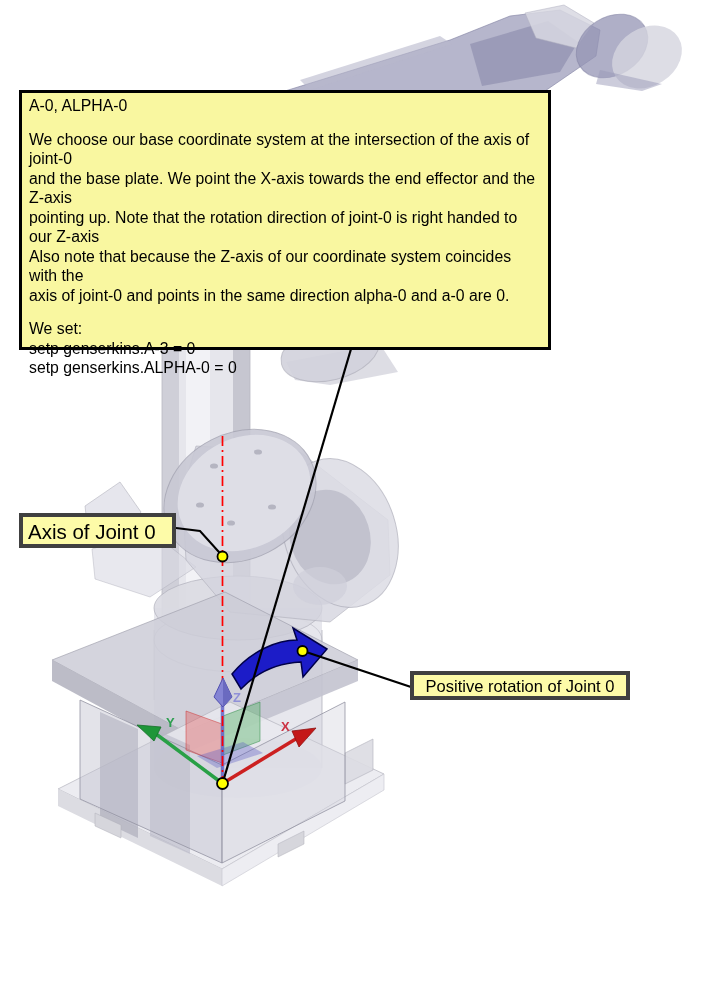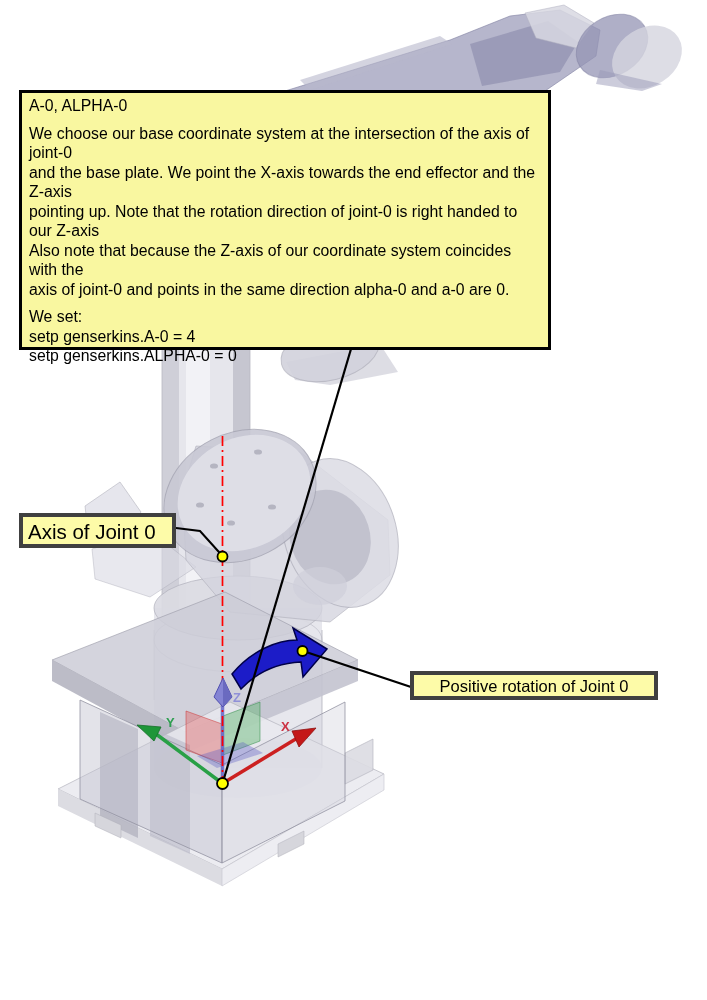--- a/index.html
+++ b/index.html
@@ -6,24 +6,24 @@
   body{width:707px;height:1000px;position:relative;overflow:hidden;
        font-family:"Liberation Sans","DejaVu Sans",sans-serif;color:#000;}
   #scene{position:absolute;left:0;top:0;z-index:1;}
   .callout{position:absolute;z-index:3;box-sizing:border-box;background:#fdfba8;
            border:4px solid #404040;}
   #note-box{position:absolute;z-index:2;box-sizing:border-box;
             left:19px;top:90px;width:532px;height:260px;
             background:#f9f7a0;border:3px solid #000;
             padding:3px 7px;font-size:15.8px;line-height:19.5px;}
   #note-box .para{white-space:pre-line;margin:0;}
-  #note-box .gap{margin-top:8px;}
+  #note-box .gap{margin-top:14px;}
   #axis-callout{left:19px;top:513px;width:157px;height:35px;
                 font-size:20.5px;line-height:29px;padding-left:5px;white-space:nowrap;}
-  #rotation-callout{left:410px;top:671px;width:248px;height:29px;
+  #rotation-callout{left:410px;top:671px;width:220px;height:29px;
                     font-size:16.5px;line-height:23px;text-align:center;white-space:nowrap;}
   svg text.axis-label{font-family:"Liberation Sans","DejaVu Sans",sans-serif;
                       font-size:13px;font-weight:bold;}
 </style>
 </head>
 <body>
 
 <svg id="scene" width="707" height="1000" viewBox="0 0 707 1000">
 
   <g>
@@ -130,21 +130,21 @@
 </svg>
 
 <div id="note-box">
   <div class="para">A-0, ALPHA-0</div>
   <div class="para gap">We choose our base coordinate system at the intersection of the axis of joint-0
 and the base plate. We point the X-axis towards the end effector and the Z-axis
 pointing up. Note that the rotation direction of joint-0 is right handed to our Z-axis
 Also note that because the Z-axis of our coordinate system coincides with the
 axis of joint-0 and points in the same direction alpha-0 and a-0 are 0.</div>
   <div class="para gap">We set:
-setp genserkins.A-0 = 4
+setp genserkins.A-3 = 0
 setp genserkins.ALPHA-0 = 0</div>
 </div>
 
 <div id="axis-callout" class="callout">
   <span>Axis of Joint 0</span>
 </div>
 <div id="rotation-callout" class="callout">
   <span>Positive rotation of Joint 0</span>
 </div>
 

